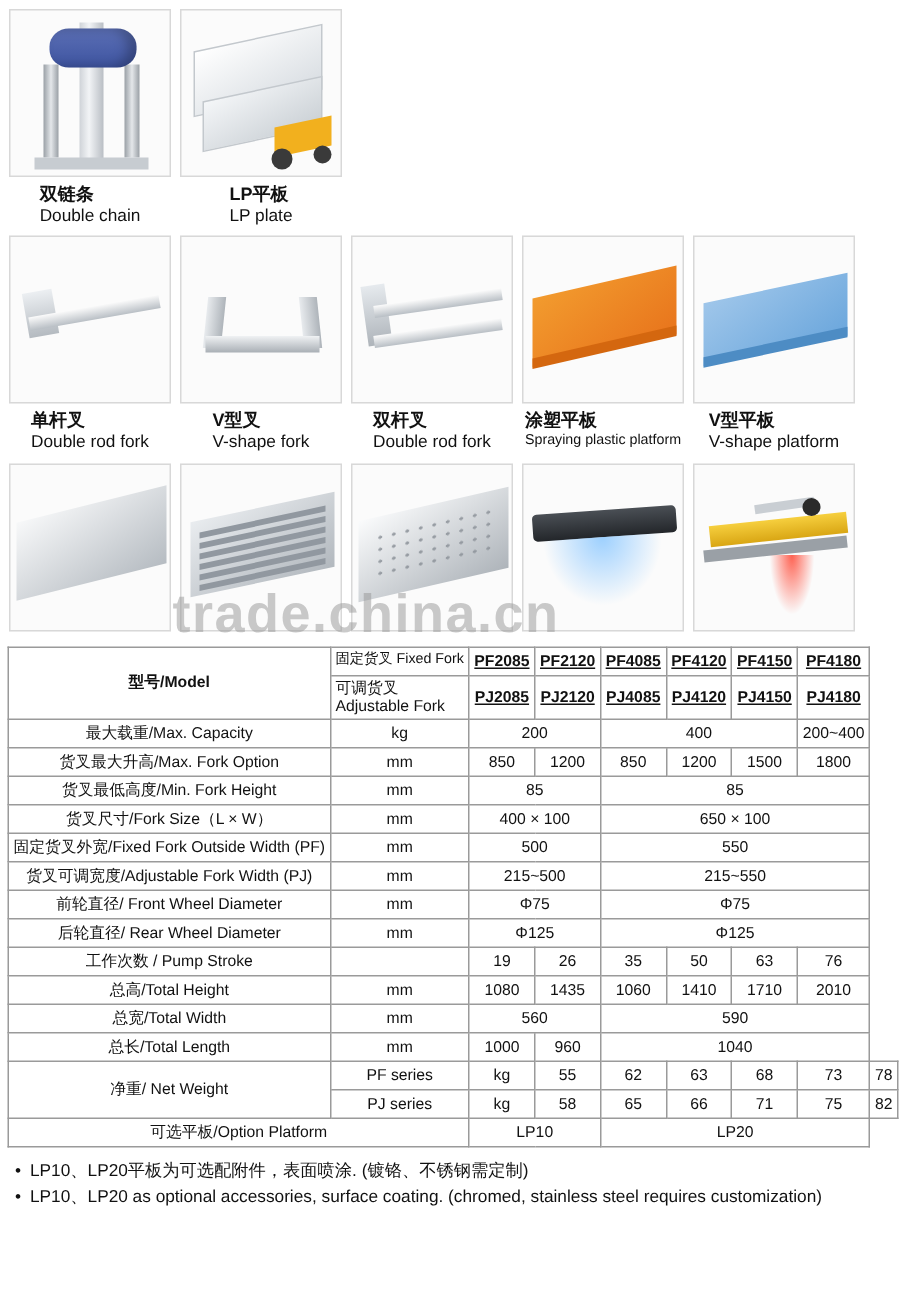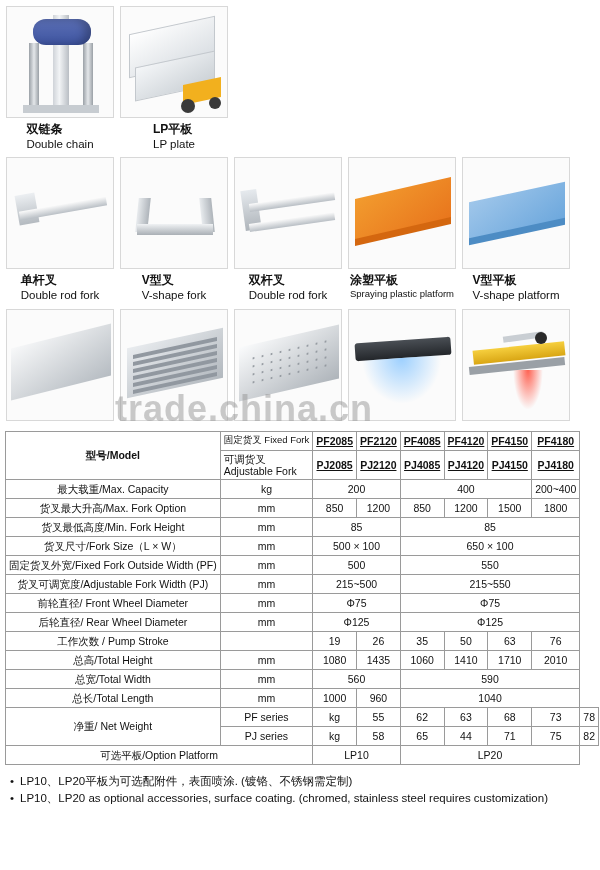--- a/index.html
+++ b/index.html
@@ -337,21 +337,21 @@
           </tr>
           <tr>
             <td class="lbl">货叉最低高度/Min. Fork Height</td>
             <td class="unit">mm</td>
             <td colspan="2">85</td>
             <td colspan="4">85</td>
           </tr>
           <tr>
             <td class="lbl">货叉尺寸/Fork Size（L × W）</td>
             <td class="unit">mm</td>
-            <td colspan="2">500 × 100</td>
+            <td colspan="2">400 × 100</td>
             <td colspan="4">650 × 100</td>
           </tr>
           <tr>
             <td class="lbl">固定货叉外宽/Fixed Fork Outside Width (PF)</td>
             <td class="unit">mm</td>
             <td colspan="2">500</td>
             <td colspan="4">550</td>
           </tr>
           <tr>
             <td class="lbl">货叉可调宽度/Adjustable Fork Width (PJ)</td>
@@ -413,21 +413,21 @@
             <td>63</td>
             <td>68</td>
             <td>73</td>
             <td>78</td>
           </tr>
           <tr>
             <td class="sub-lbl">PJ series</td>
             <td class="unit">kg</td>
             <td>58</td>
             <td>65</td>
-            <td>44</td>
+            <td>66</td>
             <td>71</td>
             <td>75</td>
             <td>82</td>
           </tr>
           <tr>
             <td class="lbl" colspan="2">可选平板/Option Platform</td>
             <td colspan="2">LP10</td>
             <td colspan="4">LP20</td>
           </tr>
         </tbody>

